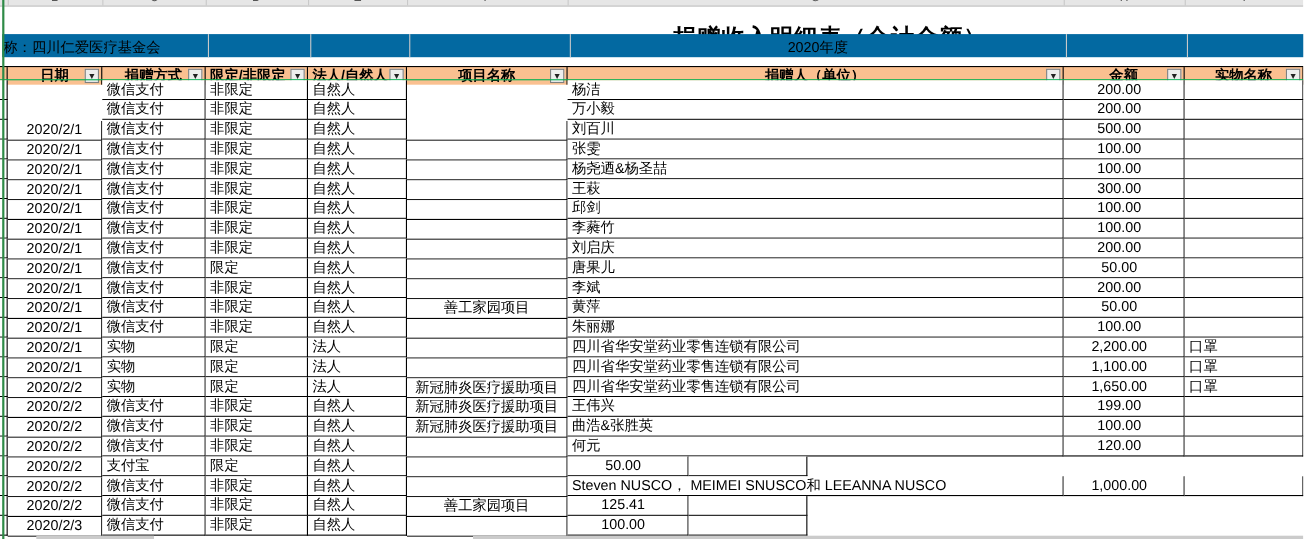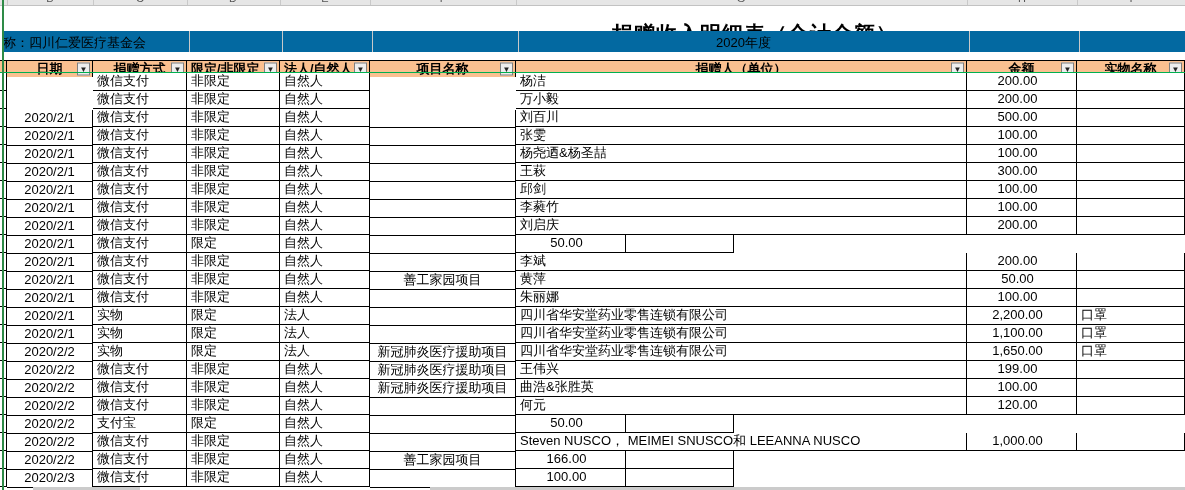--- a/index.html
+++ b/index.html
@@ -237,20 +237,21 @@
       <div class="cell w7 a-r">200.00</div>
       <div class="cell w8 a-l"></div>
     </div>
       <div class="drow">
       <div class="cell w0"></div>
       <div class="cell w1 a-c">2020/2/1</div>
       <div class="cell w2 a-l">微信支付</div>
       <div class="cell w3 a-l">限定</div>
       <div class="cell w4 a-l">自然人</div>
       <div class="cell w5 a-c">善工家园项目</div>
+      <div class="cell w6 a-l">唐果儿</div>
       <div class="cell w7 a-r">50.00</div>
       <div class="cell w8 a-l"></div>
     </div>
       <div class="drow">
       <div class="cell w0"></div>
       <div class="cell w1 a-c">2020/2/1</div>
       <div class="cell w2 a-l">微信支付</div>
       <div class="cell w3 a-l">非限定</div>
       <div class="cell w4 a-l">自然人</div>
       <div class="cell w5 a-c"></div>
@@ -367,21 +368,21 @@
       <div class="cell w7 a-r">1,000.00</div>
       <div class="cell w8 a-l"></div>
     </div>
       <div class="drow">
       <div class="cell w0"></div>
       <div class="cell w1 a-c">2020/2/3</div>
       <div class="cell w2 a-l">微信支付</div>
       <div class="cell w3 a-l">非限定</div>
       <div class="cell w4 a-l">自然人</div>
       <div class="cell w5 a-c"></div>
-      <div class="cell w7 a-r">166.00</div>
+      <div class="cell w7 a-r">125.41</div>
       <div class="cell w8 a-l"></div>
     </div>
       <div class="drow">
       <div class="cell w0"></div>
       <div class="cell w1 a-c">2020/2/3</div>
       <div class="cell w2 a-l">微信支付</div>
       <div class="cell w3 a-l">非限定</div>
       <div class="cell w4 a-l">自然人</div>
       <div class="cell w5 a-c"></div>
       <div class="cell w7 a-r">100.00</div>

